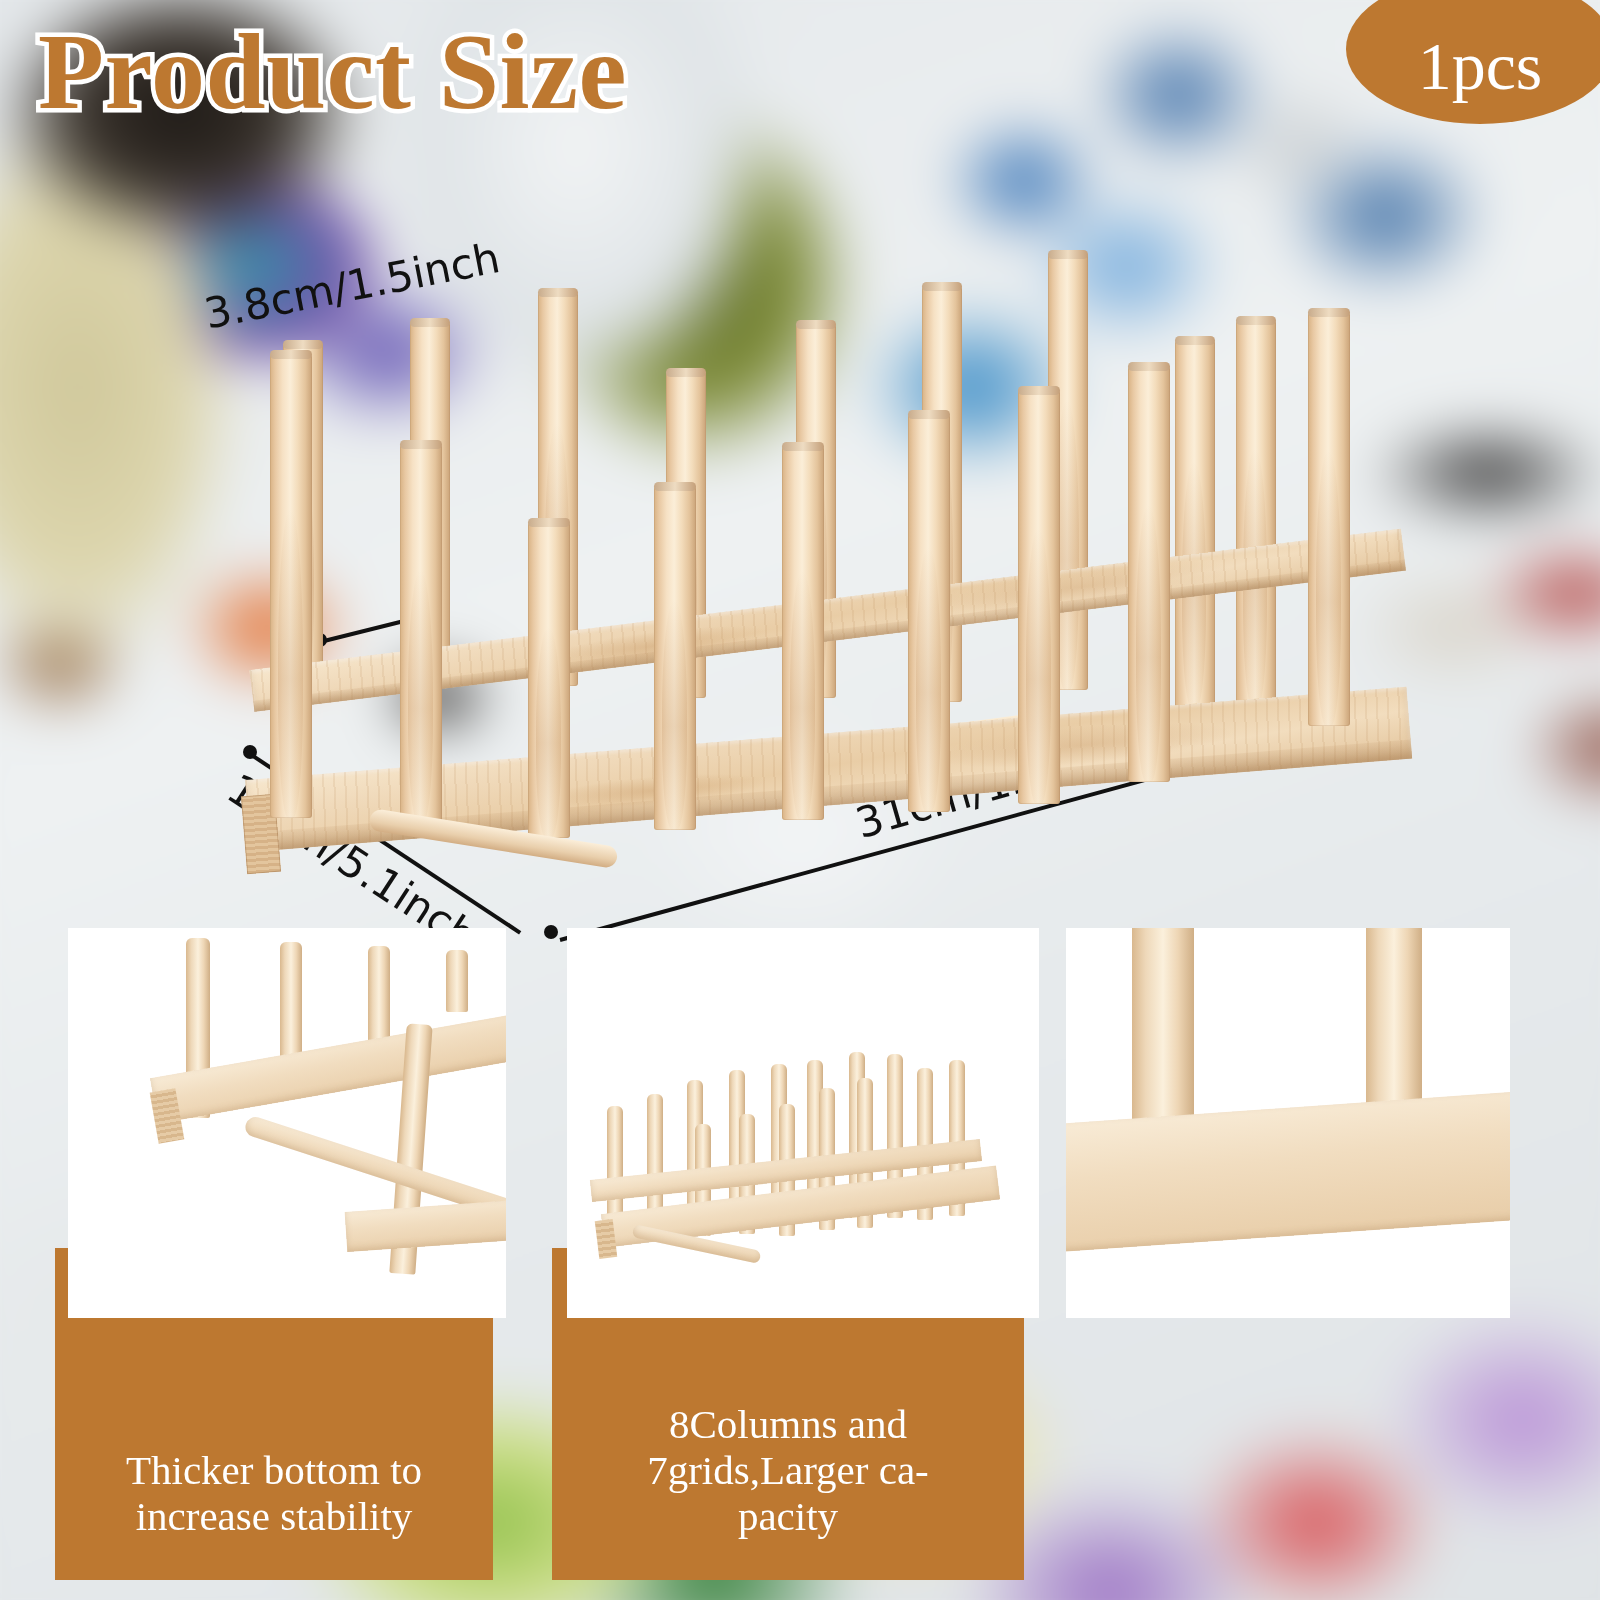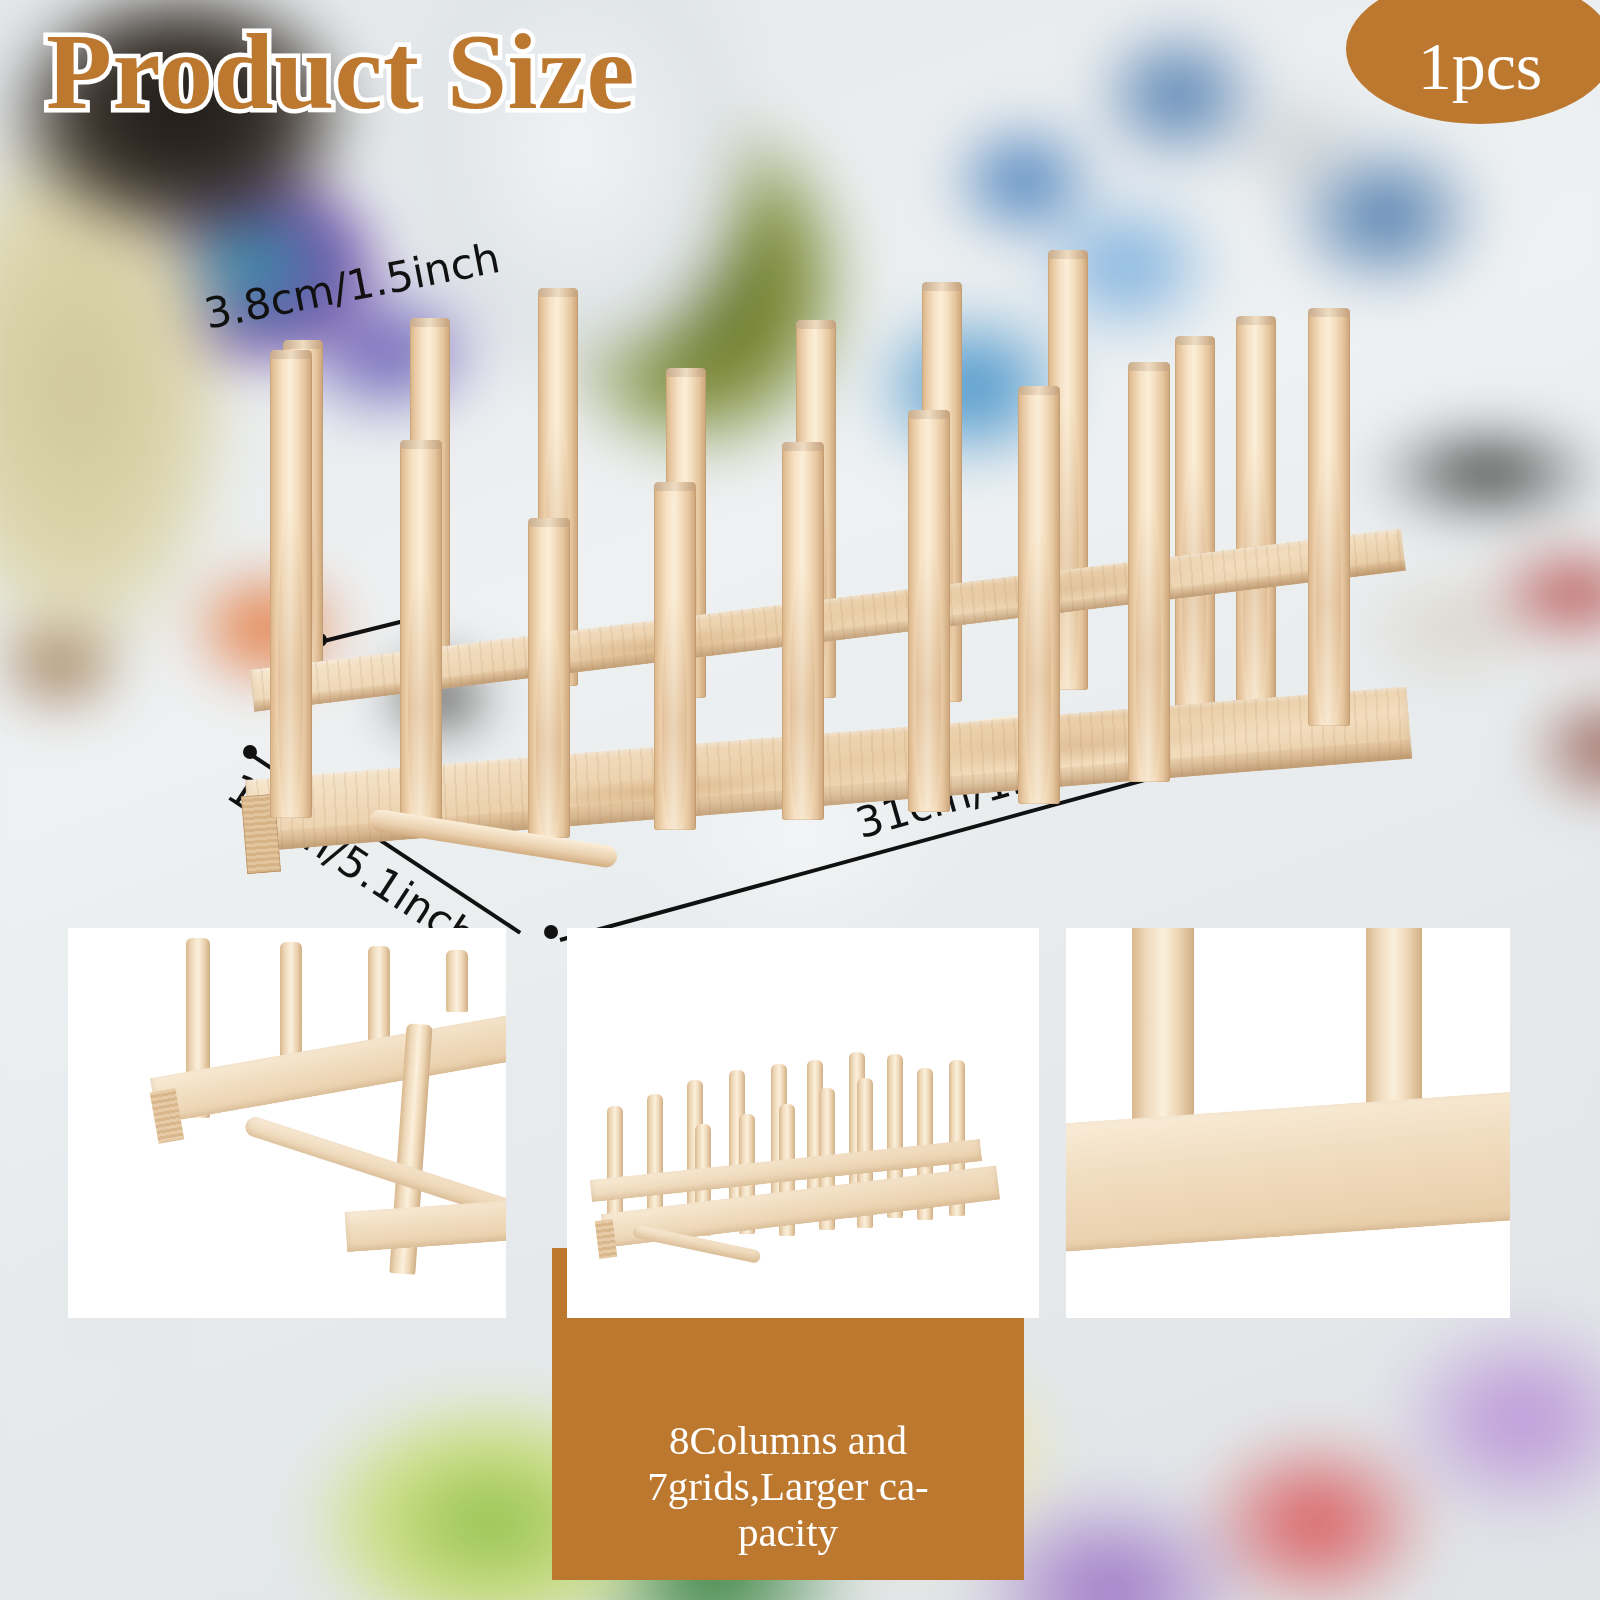--- a/index.html
+++ b/index.html
@@ -53,21 +53,21 @@
       radial-gradient(ellipse 170px 130px at 80% 92%, #d94f52 0%, rgba(217,79,82,0) 74%),
       radial-gradient(ellipse 190px 150px at 92% 86%, #b88fd6 0%, rgba(184,143,214,0) 74%),
       radial-gradient(ellipse 220px 180px at 10% 80%, #e6e9ea 0%, rgba(230,233,234,0) 76%),
       linear-gradient(160deg, #e3e7ea 0%, #eef1f2 38%, #e6eaec 62%, #dfe3e6 100%);
     filter: blur(26px);
   }
 
   
   #title {
     position: absolute;
-    left: 46px; top: 18px;
+    left: 38px; top: 18px;
     font-size: 108px;
     line-height: 1.0;
     font-weight: bold;
     letter-spacing: 0.5px;
     color: #bd7830;
     -webkit-text-stroke: 9px #ffffff;
     paint-order: stroke fill;
     white-space: nowrap;
   }
 
@@ -154,21 +154,21 @@
     position: absolute;
     background: #bd7830;
     color: #ffffff;
     text-align: center;
     font-family: "Liberation Serif", "DejaVu Serif", serif;
     font-size: 41px;
     line-height: 1.12;
     display: flex;
     align-items: flex-end;
     justify-content: center;
-    padding: 0 10px 24px 10px;
+    padding: 0 10px 40px 10px;
   }
   .panel .photo {
     position: absolute;
     background: #ffffff;
     overflow: hidden;
   }
   .p-dowel {
     position: absolute;
     border-radius: 6px 6px 2px 2px;
     background: linear-gradient(90deg, #d9b88e 0%, #eed8b9 22%, #fbf0dc 50%, #eed6b5 74%, #cfae85 100%);
@@ -275,20 +275,23 @@
     </div>
 
   <div id="title">Product Size</div>
 
   <div id="badge">
     <span class="badge-text">1pcs</span>
   </div>
 
   <div id="panels">
       <div class="panel" style="left: 0px; top: 0px; width: 1600px; height: 1600px;">
+        <div class="caption" style="left: 55px; top: 1248px; width: 438px; height: 332px; z-index: 1;">
+          <span style="white-space: pre-line;">Thicker bottom to increase stability</span>
+        </div>
         <div class="photo" style="left: 68px; top: 928px; width: 438px; height: 390px; z-index: 2;">
           <div class="p-dowel" style="left: 118px; top: 10px; width: 24px; height: 180px;"></div>
           <div class="p-dowel" style="left: 212px; top: 14px; width: 22px; height: 128px;"></div>
           <div class="p-dowel" style="left: 300px; top: 18px; width: 22px; height: 96px;"></div>
           <div class="p-dowel" style="left: 378px; top: 22px; width: 22px; height: 62px;"></div>
           <div class="p-rail" style="left: 86px; top: 150px; width: 380px; height: 46px; transform: rotate(-10deg); transform-origin: left center;"></div>
           <div class="p-rail-end" style="left: 86px; top: 162px; width: 26px; height: 52px; transform: rotate(-10deg);"></div>
           <div class="p-dowel" style="left: 330px; top: 96px; width: 26px; height: 250px; transform: rotate(4deg);"></div>
           <div class="p-rail" style="left: 178px; top: 186px; width: 300px; height: 20px; border-radius: 10px; transform: rotate(18deg); transform-origin: left center;"></div>
           <div class="p-rail" style="left: 278px; top: 284px; width: 200px; height: 40px; transform: rotate(-4deg); transform-origin: left center;"></div>

